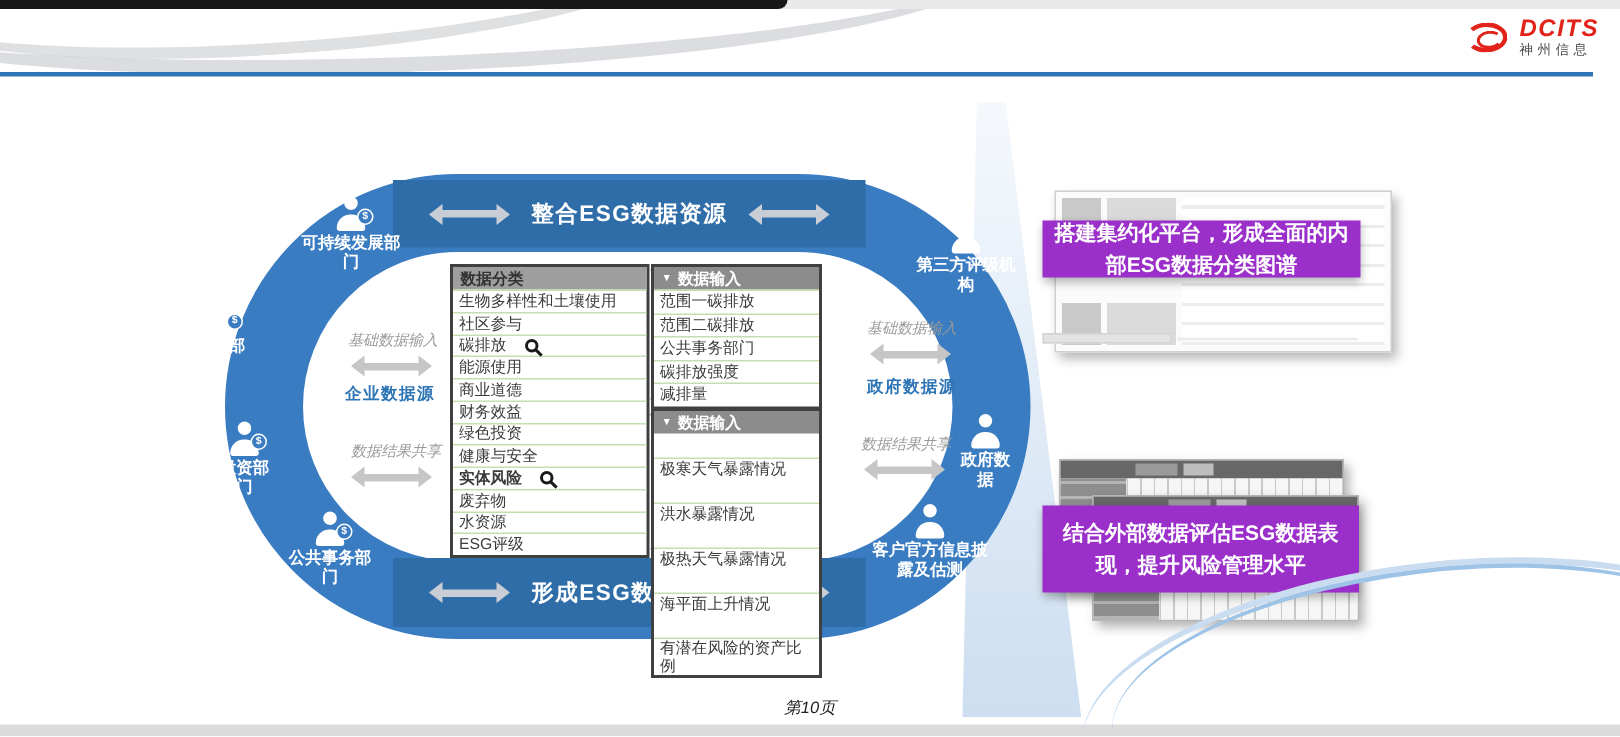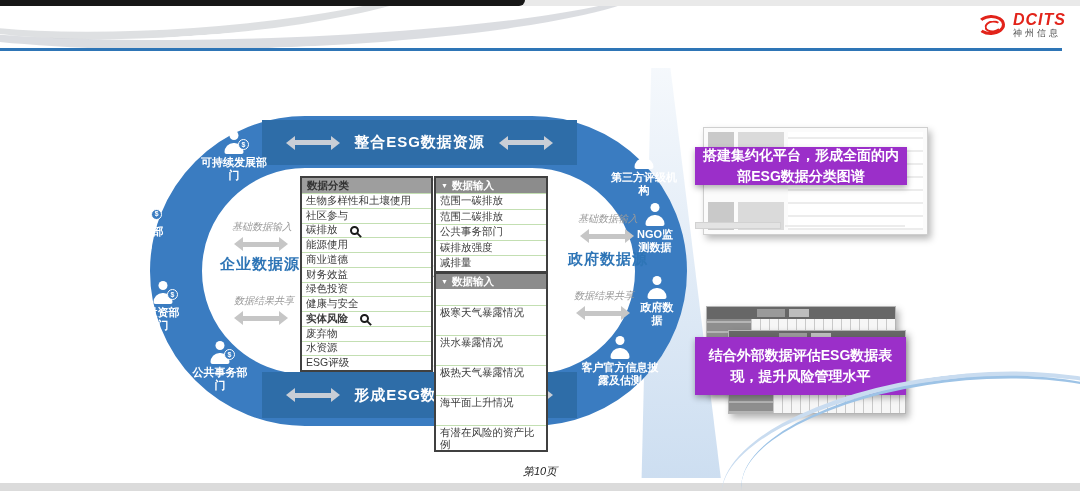--- a/index.html
+++ b/index.html
@@ -50,21 +50,21 @@
   .darrow.abs { position:absolute; }
 
   .ring-label { position:absolute; color:#fff; font-weight:bold; font-size:11px; line-height:1.2; text-align:center; }
   .person { position:relative; display:block; width:26px; height:23px; margin:0 auto 2px; }
   .person::before { content:""; position:absolute; left:50%; transform:translateX(-50%); top:0; width:9px; height:9px; border-radius:50%; background:#fff; }
   .person::after { content:""; position:absolute; left:50%; transform:translateX(-50%); bottom:0; width:19px; height:11px; border-radius:9px 9px 2px 2px; background:#fff; }
   .badge { position:absolute; right:-2px; bottom:4px; width:11px; height:11px; border-radius:50%; background:#3A7CC1; border:1px solid #fff; z-index:1; }
   .badge::before { content:"$"; position:absolute; left:0; top:0; width:9px; height:9px; color:#fff; font-size:7px; font-weight:bold; line-height:9px; text-align:center; }
 
   .inner-note { position:absolute; font-size:10px; font-style:italic; color:#9a9a9a; text-align:center; }
-  .inner-title { position:absolute; font-size:15px; font-weight:bold; color:#2E75B6; text-align:center; letter-spacing:1px; }
+  .inner-title { position:absolute; font-size:11px; font-weight:bold; color:#2E75B6; text-align:center; letter-spacing:1px; }
 
   .dtable { position:absolute; background:#fff; border:2px solid #404040; font-size:10.5px; color:#3b3b3b; }
   .thead { display:flex; align-items:center; gap:4px; height:15px; padding:0 5px; background:#8C8C8C; font-weight:bold; }
   .thead.dark-text { color:#333; background:#9E9E9E; }
   .thead.light-text { color:#fff; }
   .tri { font-size:7px; line-height:1; }
   .trow { display:flex; align-items:center; height:14.75px; padding:0 4px; border-top:1px solid #C3DFB2; white-space:nowrap; overflow:visible; }
   .t2 .trow { height:15.5px; }
   .t3 .trow { height:14px;margin-top:16px; }
   .t3 .trow.tall { height:25px; white-space:normal; line-height:1.15; }
@@ -159,24 +159,20 @@
       <span class="person">
           <span class="badge"></span>
         </span>
       <span>公共事务部门</span>
     </div>
 
     <div class="ring-label" style="left:608px;top:146px;width:72px;">
       <span class="person"></span>
       <span>第三方评级机构</span>
     </div>
-    <div class="ring-label" style="left:634px;top:203px;width:42px;">
-      <span class="person"></span>
-      <span>NGO监测数据</span>
-    </div>
     <div class="ring-label" style="left:638px;top:276px;width:38px;">
       <span class="person"></span>
       <span>政府数据</span>
     </div>
     <div class="ring-label" style="left:580px;top:336px;width:80px;">
       <span class="person"></span>
       <span>客户官方信息披露及估测</span>
     </div>
 
     <div class="inner-note" style="left:222px;top:220px;width:80px;">基础数据输入</div>

